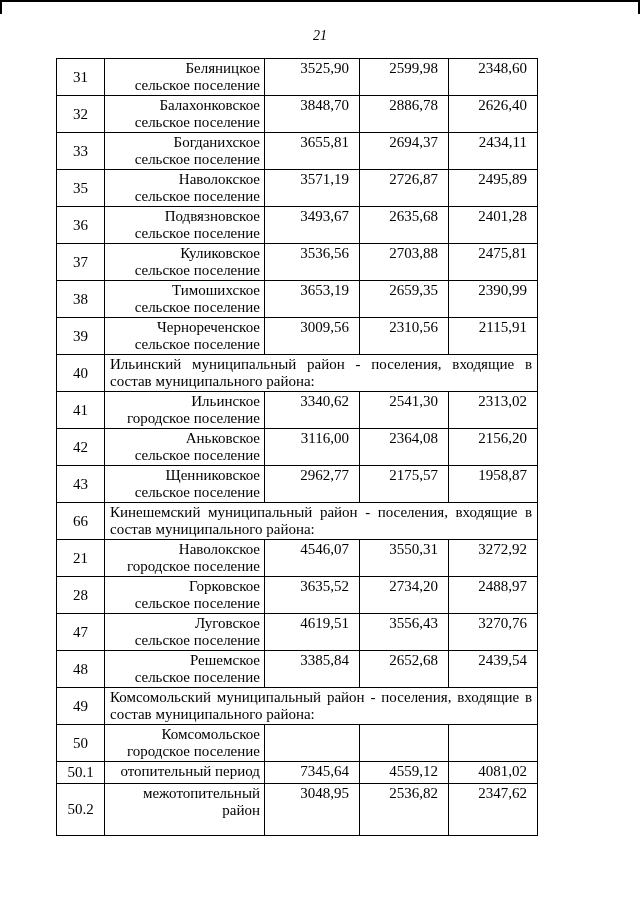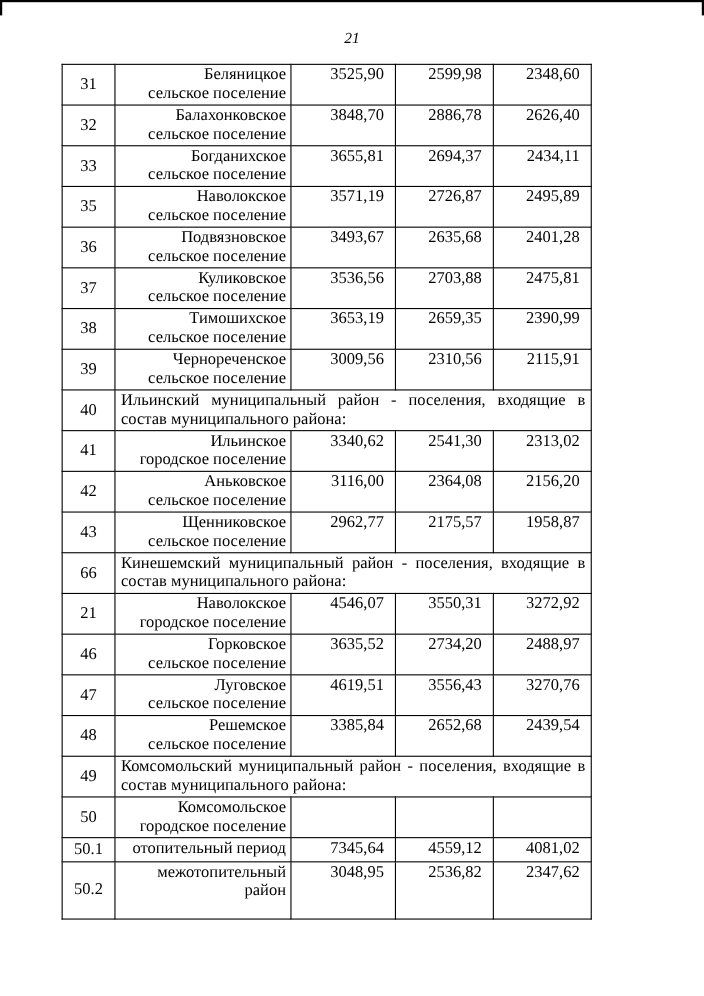--- a/index.html
+++ b/index.html
@@ -187,21 +187,21 @@
         <td class="col-num">21</td>
         <td class="col-name">
           <div>Наволокское</div>
           <div>городское поселение</div>
         </td>
         <td class="col-val">4546,07</td>
         <td class="col-val">3550,31</td>
         <td class="col-val">3272,92</td>
       </tr>
       <tr class="r-std">
-        <td class="col-num">46</td>
+        <td class="col-num">28</td>
         <td class="col-name">
           <div>Горковское</div>
           <div>сельское поселение</div>
         </td>
         <td class="col-val">3635,52</td>
         <td class="col-val">2734,20</td>
         <td class="col-val">2488,97</td>
       </tr>
       <tr class="r-std">
         <td class="col-num">47</td>

